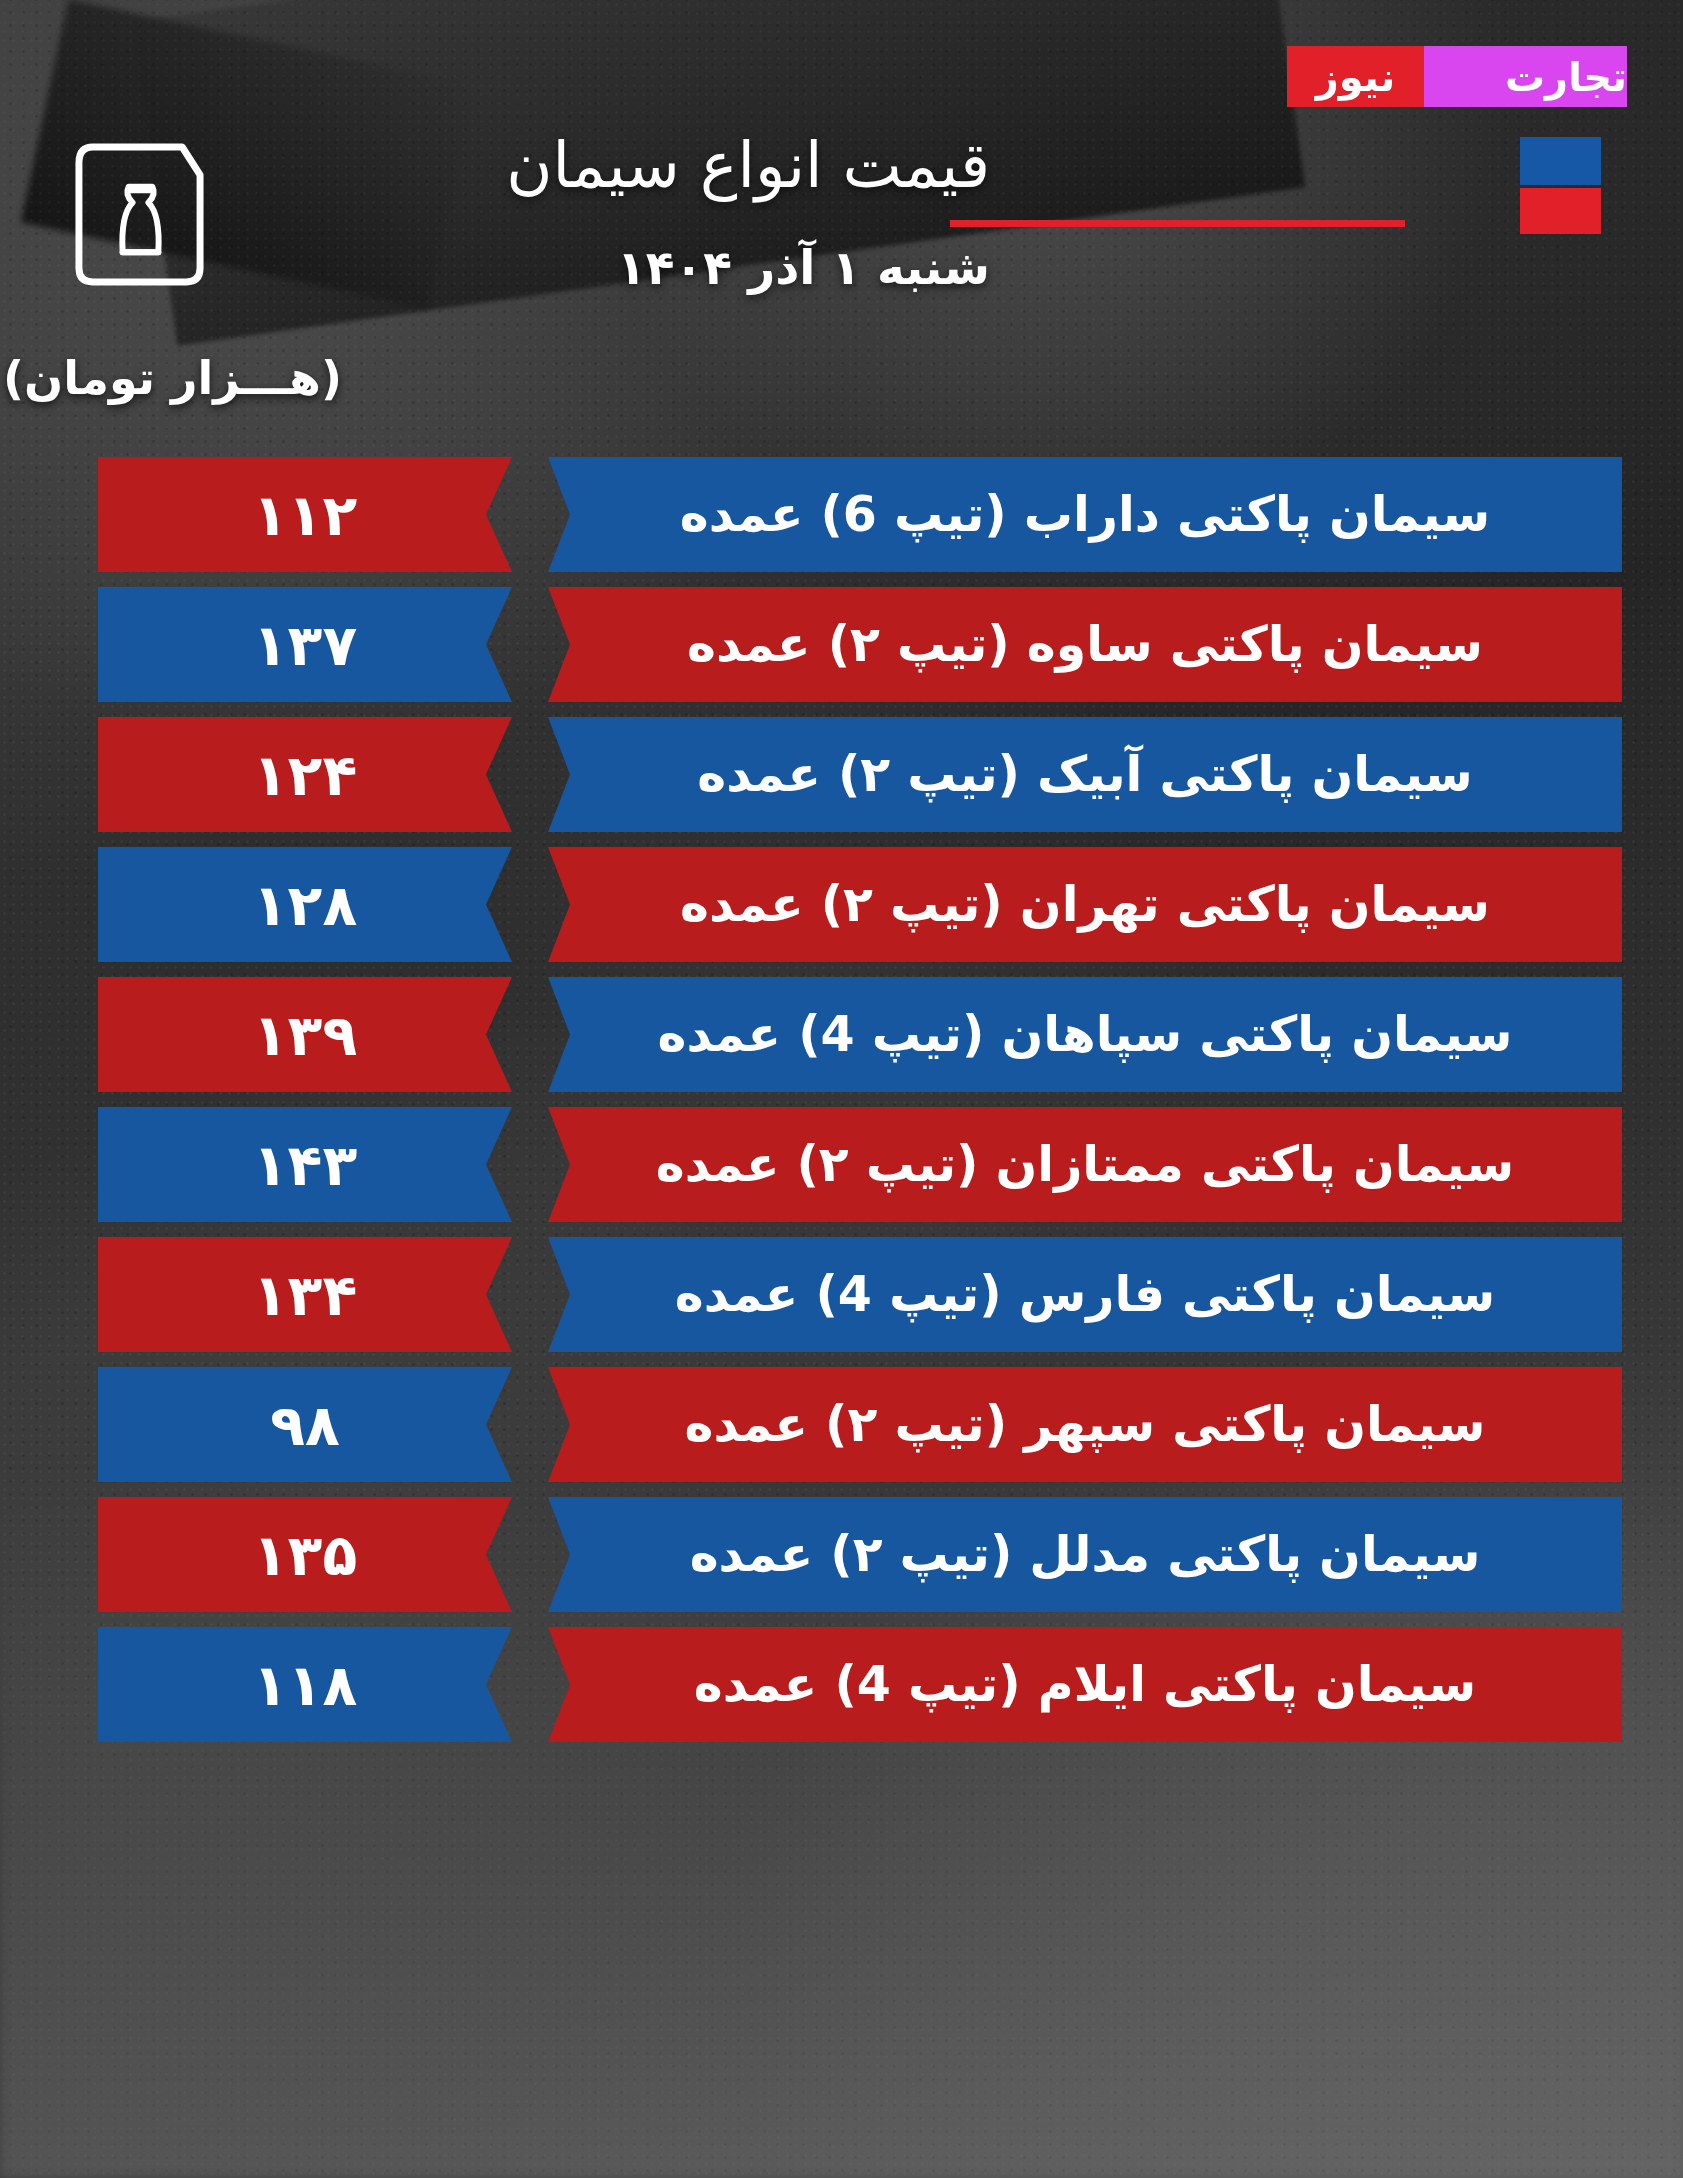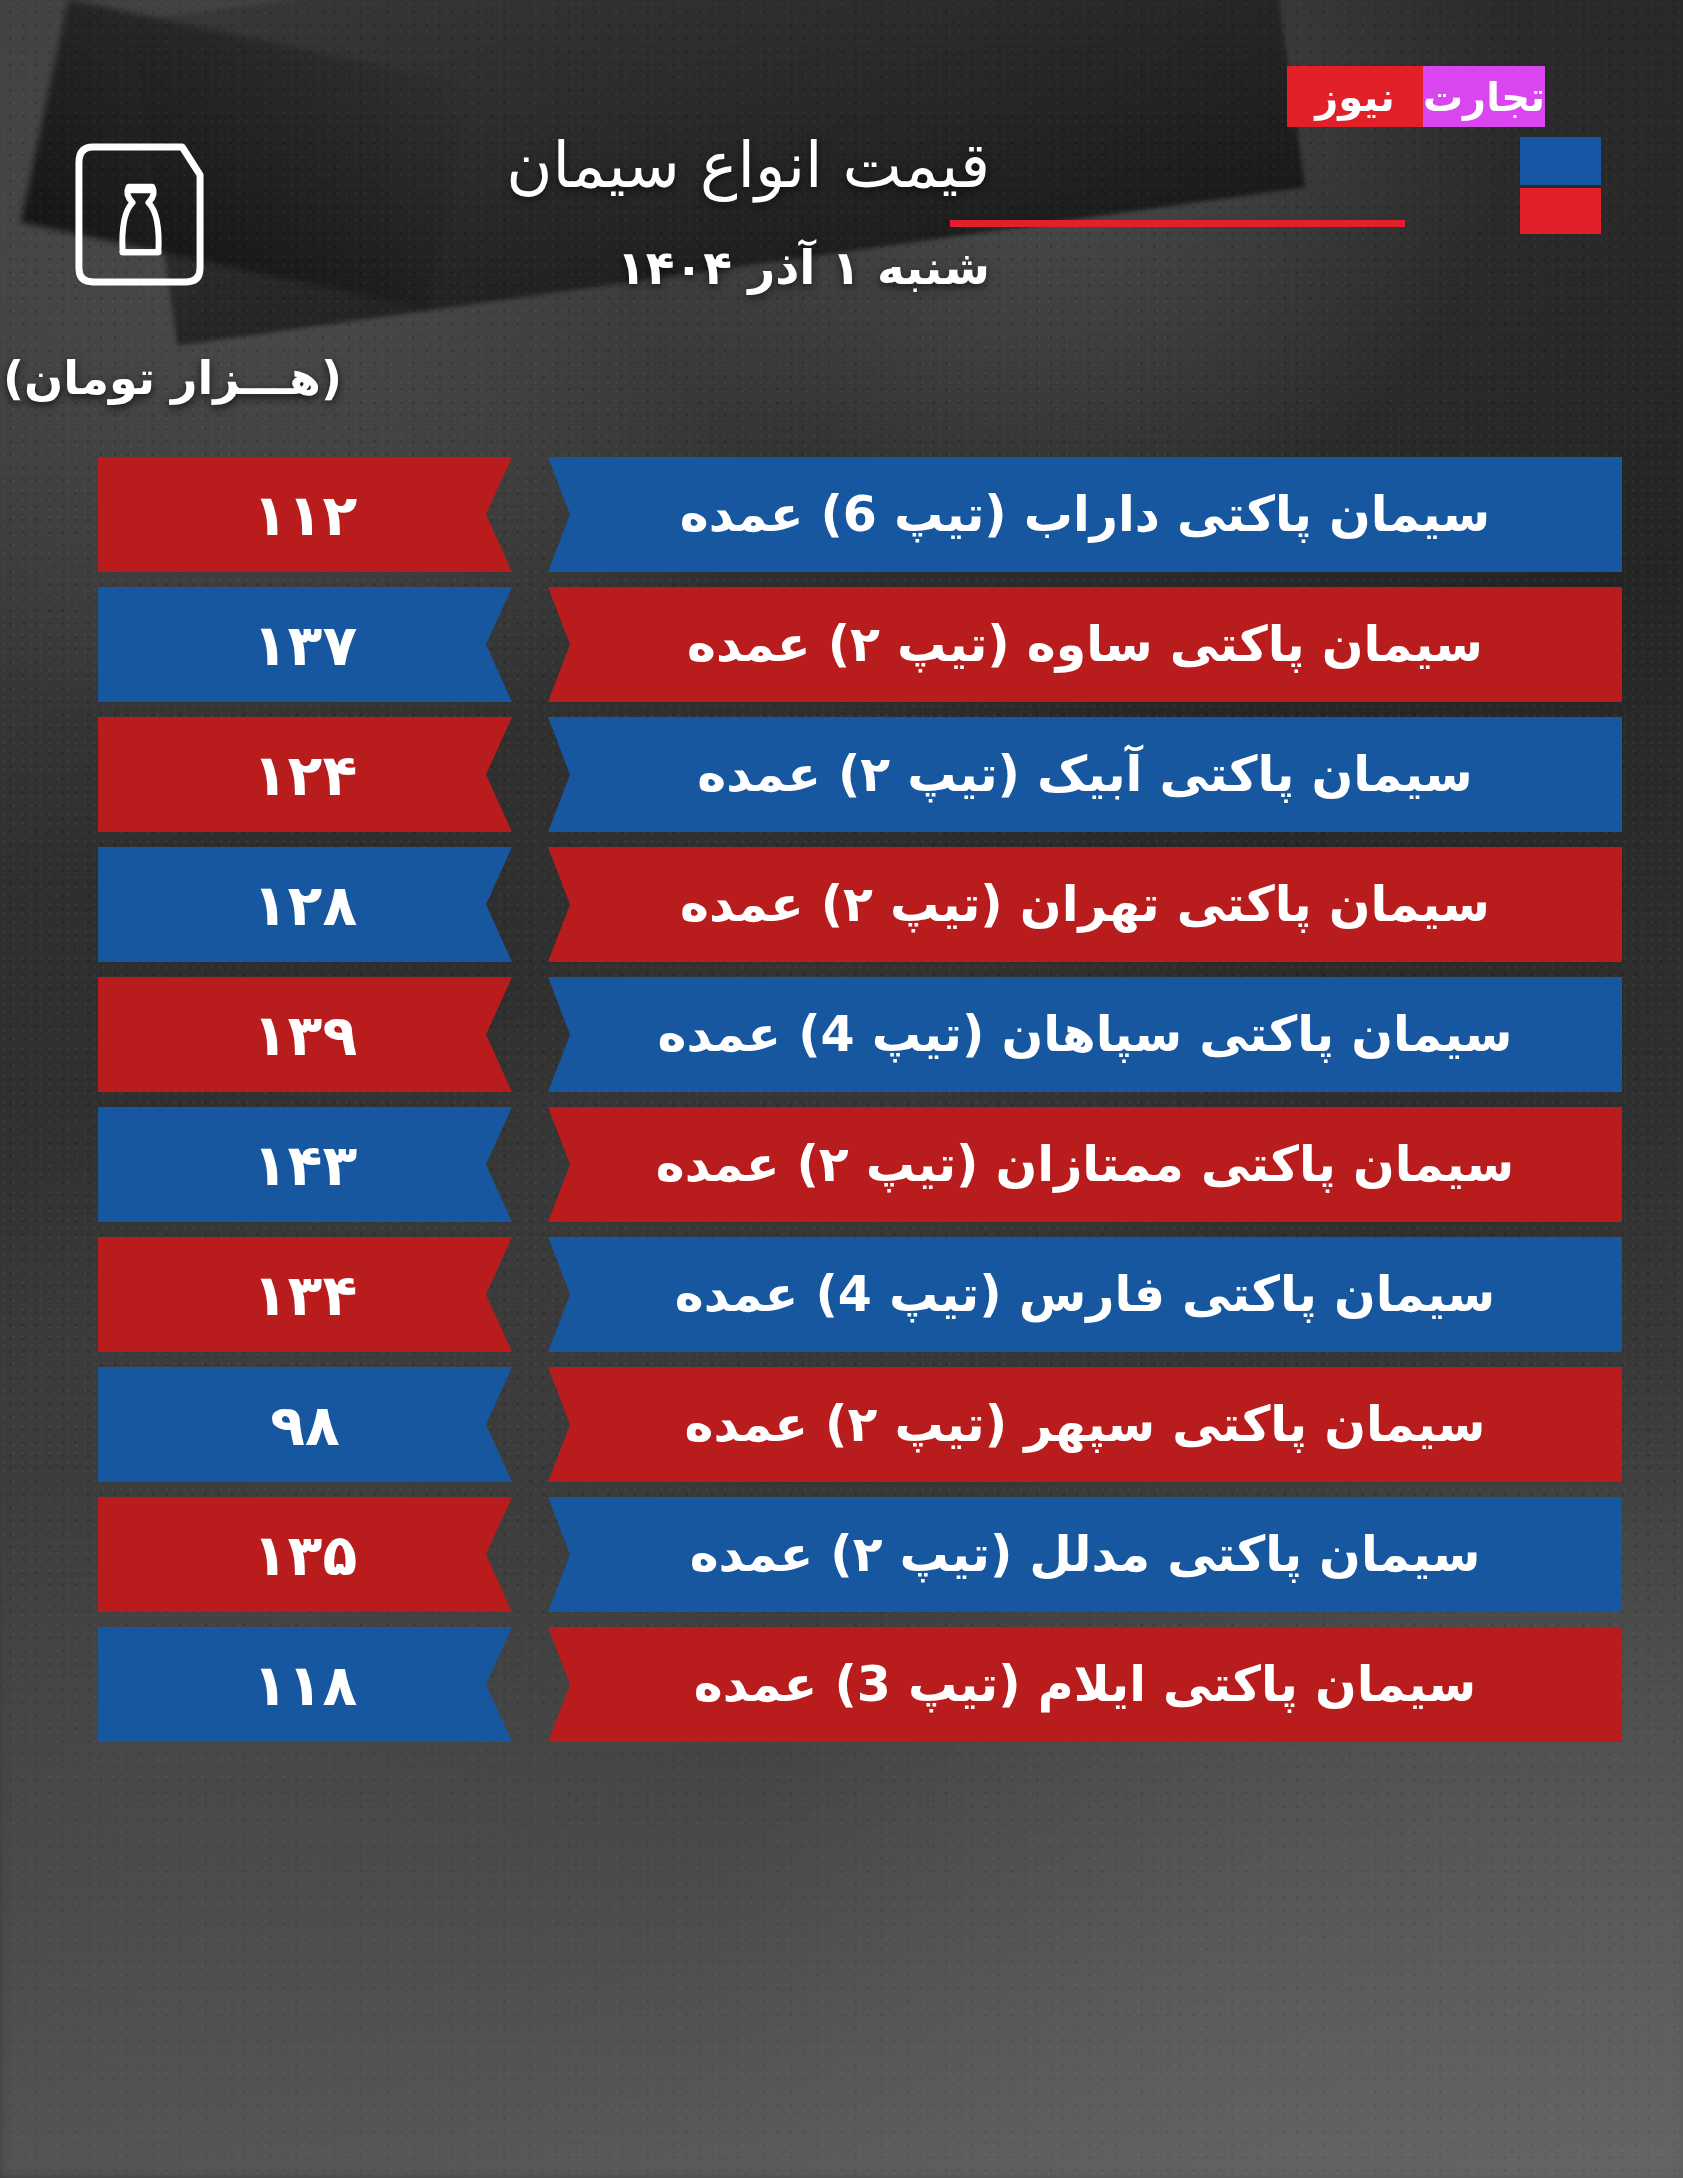--- a/index.html
+++ b/index.html
@@ -66,25 +66,24 @@
   .bg-shade {
     position: absolute; inset: 0;
     background: linear-gradient(180deg, rgba(0,0,0,.42) 0%, rgba(0,0,0,.18) 30%, rgba(0,0,0,.25) 100%);
   }
 
   
   .logo {
     position: absolute;
     top: 46px;
     left: 1287px;
-    width: 258px;
+    width: 340px;
     height: 61px;
     display: flex;
     direction: ltr;
-    margin-top: 20px;
   }
   .logo-left {
     background: #e1202a;
     width: 137px;
     display: flex;
     align-items: center;
     justify-content: center;
   }
   .logo-right {
     background: #d946ef;
@@ -281,19 +280,19 @@
       </div>
       <div class="row">
         <div class="name-cell c-red">سیمان پاکتی سپهر (تیپ ۲) عمده</div>
         <div class="price-cell c-blue">۹۸</div>
       </div>
       <div class="row">
         <div class="name-cell c-blue">سیمان پاکتی مدلل (تیپ ۲) عمده</div>
         <div class="price-cell c-red">۱۳۵</div>
       </div>
       <div class="row">
-        <div class="name-cell c-red">سیمان پاکتی ایلام (تیپ 3) عمده</div>
+        <div class="name-cell c-red">سیمان پاکتی ایلام (تیپ 4) عمده</div>
         <div class="price-cell c-blue">۱۱۸</div>
       </div>
     </div>
 
 </div>
 
 
 </body></html>

